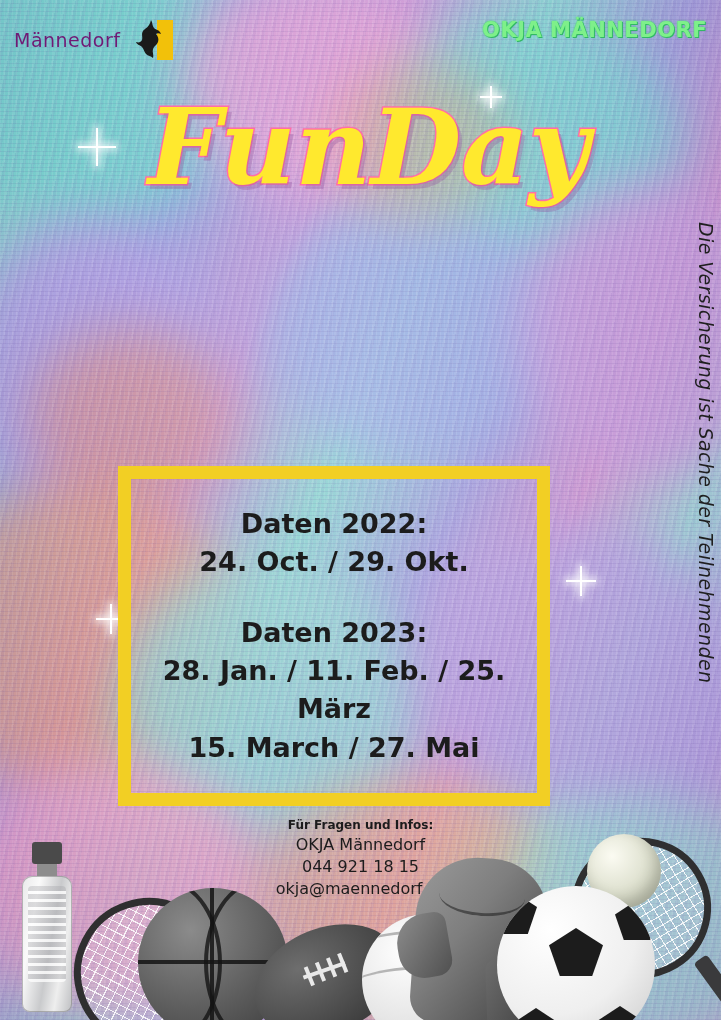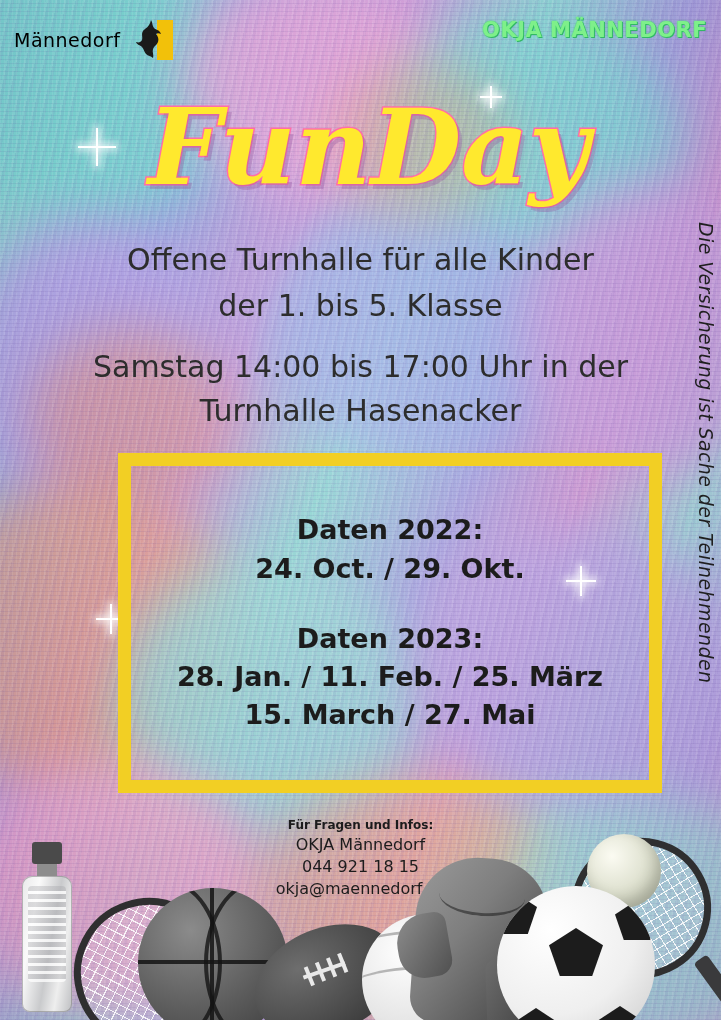--- a/index.html
+++ b/index.html
@@ -62,21 +62,21 @@
   
   .header {
     position: absolute; top: 18px; left: 0; right: 0;
     display: flex; justify-content: space-between; align-items: flex-start;
     padding: 0 14px;
     z-index: 5;
   }
   .brand-left { display: flex; align-items: center; gap: 6px; }
   .brand-left .name {
     font-family: "DejaVu Sans", sans-serif;
-    font-size: 19px; letter-spacing: .5px; color: #000000;
+    font-size: 19px; letter-spacing: .5px; color: #701a75;
   }
   .crest { width: 46px; height: 44px; position: relative; }
   .crest .gold { position:absolute; right:0; top:2px; width:16px; height:40px; background:#f2c10a; }
   .crest svg { position: absolute; left: 4px; top: 0; }
 
   .brand-right {
     font-family: "DejaVu Sans", sans-serif;
     font-size: 21px; font-weight: 700; letter-spacing: .5px;
     color: #7ef08a;
     text-shadow: 0 0 2px #2ad05a, 1px 1px 0 #35b06a;
@@ -101,22 +101,22 @@
     text-align: center; z-index: 6;
     color: #2d2d2d;
     font-family: "DejaVu Sans", sans-serif;
     font-size: 30px; line-height: 1.45;
   }
   .intro .l2 { margin-top: 2px; }
   .intro .block2 { margin-top: 18px; }
 
   
   .dates-box {
-    position: absolute; left: 118px; top: 453px;
-    width: 544px; height: 340px;
+    position: absolute; left: 118px; top: 466px;
+    width: 432px; height: 340px;
     border: 13px solid #f2cf24;
     z-index: 6;
   }
   .dates-inner {
     position: absolute; inset: 0;
     display: flex; flex-direction: column; justify-content: center; align-items: center;
     text-align: center;
     color: #1c1c1c;
     font-family: "DejaVu Sans", sans-serif;
     font-weight: 700;
@@ -295,28 +295,20 @@
         <svg width="34" height="44" viewBox="0 0 34 44" aria-hidden="true">
           <path d="M20 2c2 3 1 6 3 8s6 2 7 6c-2-1-4-1-5 0 2 2 3 5 2 8-1 3-4 4-5 7-1 3 1 6 0 9-2-2-5-2-7-4-2-2-2-5-4-7-2-2-5-2-6-5 3 1 5 0 6-2 1-3-1-6 1-9 2-3 6-3 8-11z" fill="#1a1a1a"></path>
         </svg>
       </span>
     </div>
     <div class="brand-right">OKJA MÄNNEDORF</div>
   </div>
 
   <div class="title">FunDay</div>
 
-  <div class="intro">
-    <div class="l1">Offene Turnhalle für alle Kinder</div>
-    <div class="l2">der 1. bis 5. Klasse</div>
-    <div class="block2">
-      <div class="l3">Samstag 14:00 bis 17:00 Uhr in der</div>
-      <div class="l4">Turnhalle Hasenacker</div>
-    </div>
-  </div>
 
   <div class="dates-box">
     <div class="dates-inner">
       <div class="group">
         <div>Daten 2022:</div>
         <div>24. Oct. / 29. Okt.</div>
       </div>
       <div class="group">
         <div>Daten 2023:</div>
         <div>28. Jan. / 11. Feb. / 25. März</div>

